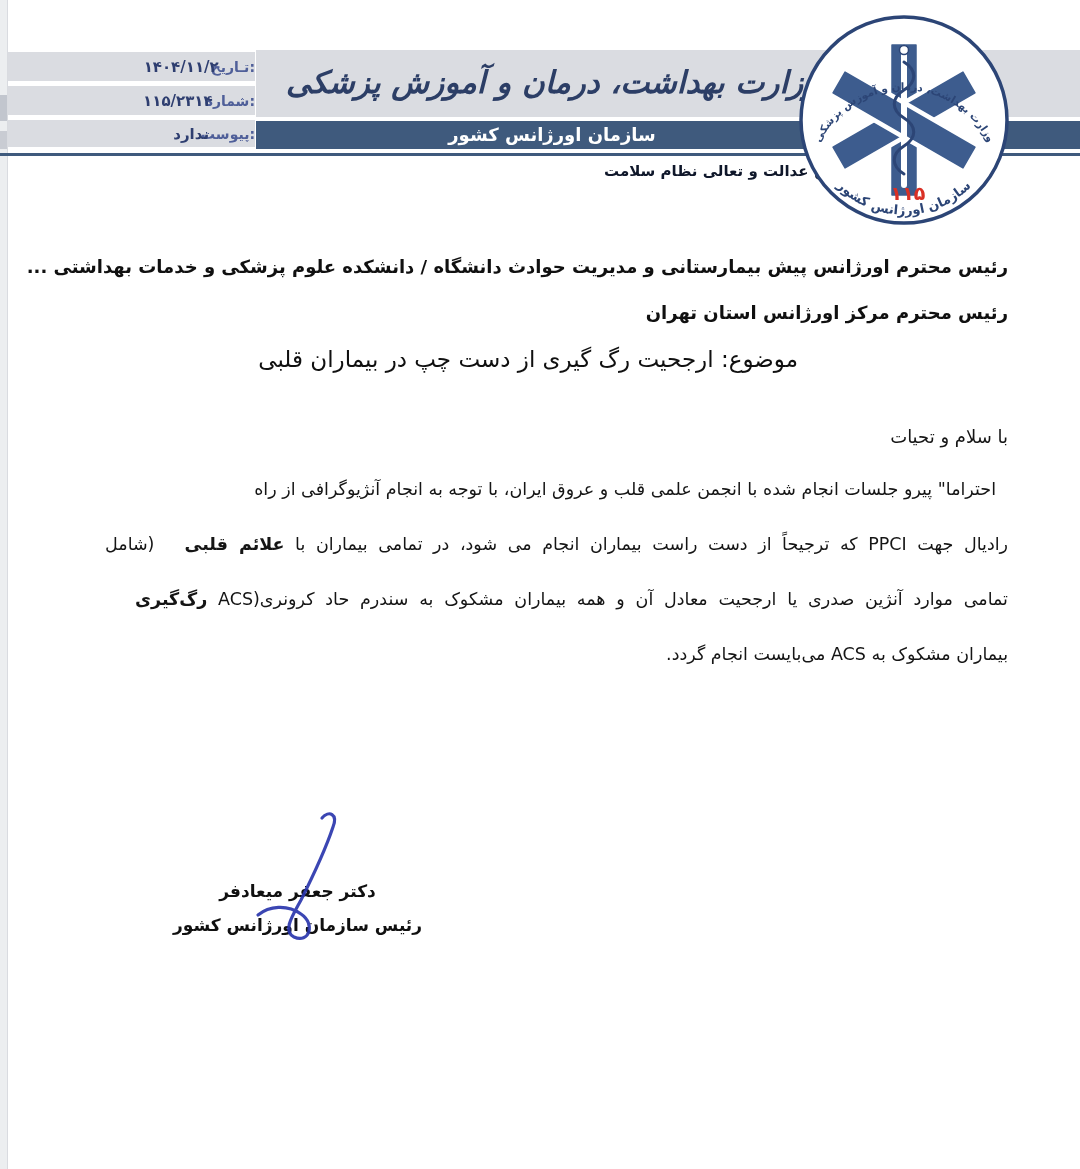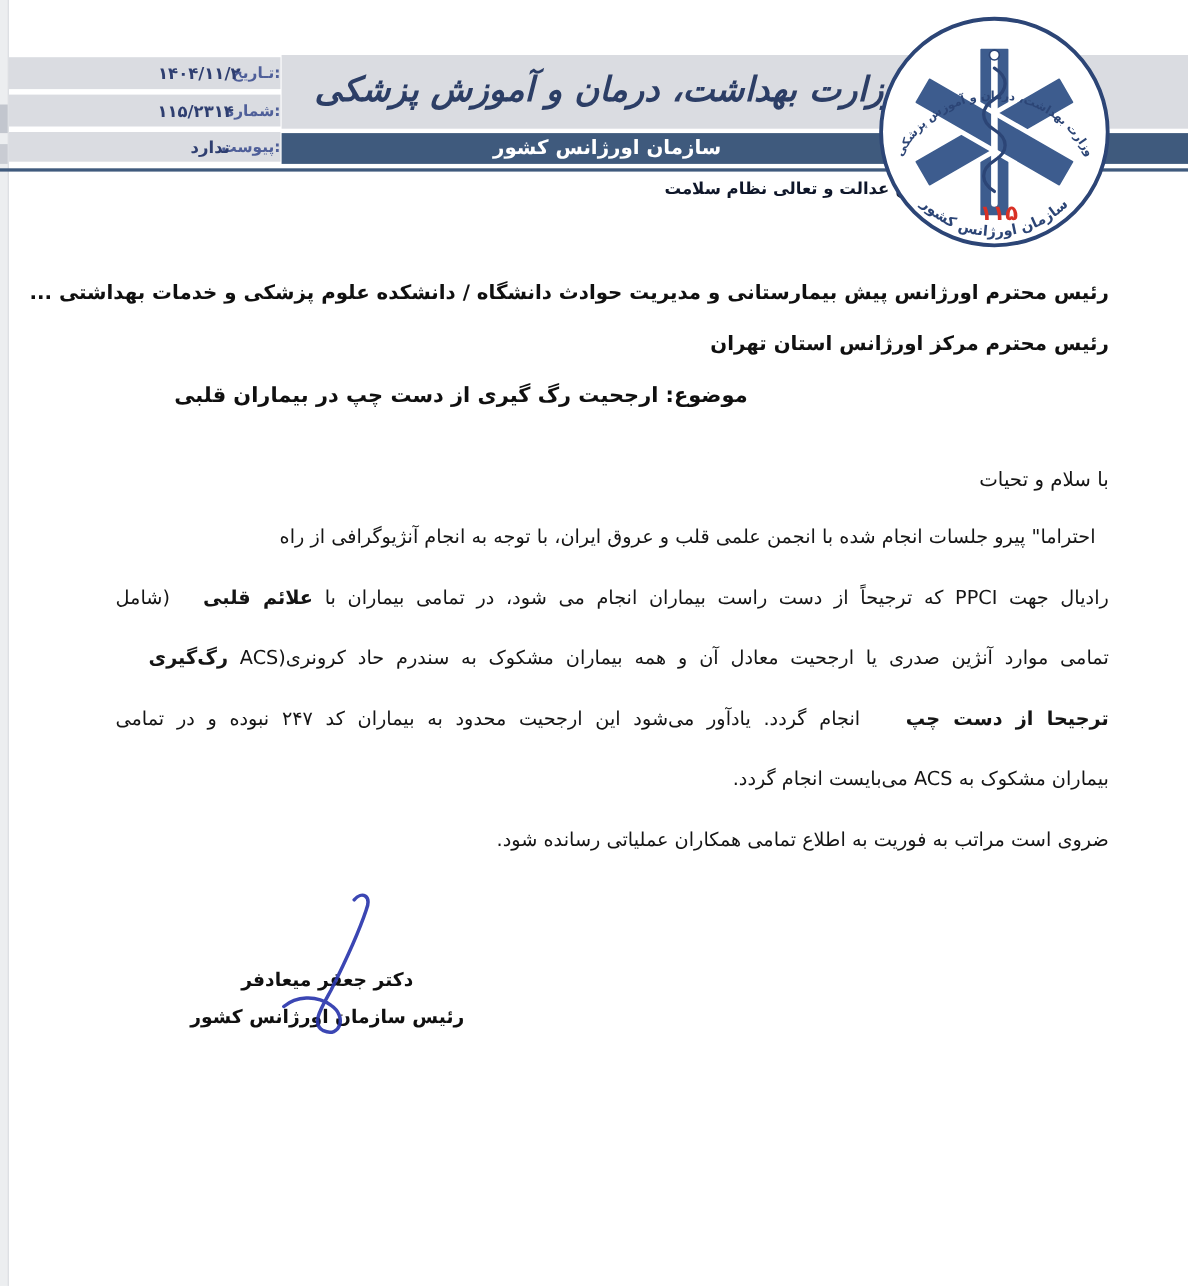--- a/index.html
+++ b/index.html
@@ -30,22 +30,22 @@
   .rule{position:absolute;left:0;right:0;top:153px;height:3px;background:#3f5a7d;}
   .tagline{position:absolute;left:256px;width:592px;top:159px;height:24px;line-height:24px;text-align:right;
       direction:rtl;font-weight:bold;font-size:15px;color:#0f172a;white-space:nowrap;}
 
   
   .logo{position:absolute;left:797px;top:13px;width:214px;height:214px;z-index:5;}
 
   
   .addr-block{position:absolute;right:72px;left:40px;top:244px;direction:rtl;color:#101010;}
   .addr-line{height:46px;line-height:46px;font-weight:bold;font-size:18px;white-space:nowrap;text-align:right;}
-  .subject-line{height:46px;line-height:46px;font-weight:bold;font-size:19px;white-space:nowrap;
-      text-align:center;padding-left:0;padding-right:210px;}
+  .subject-line{height:46px;line-height:46px;font-weight:normal;font-size:23px;white-space:nowrap;
+      text-align:right;padding-left:0;padding-right:210px;}
 
   .body-block{position:absolute;right:72px;left:105px;top:412px;direction:rtl;color:#151515;}
   .salutation{height:50px;line-height:50px;font-size:18px;white-space:nowrap;text-align:right;}
   .bline{height:55px;line-height:55px;font-size:17.5px;white-space:nowrap;text-align:right;}
   .bline.just{text-align:justify;text-align-last:justify;}
   .bline.indent{padding-right:12px;}
   .bline b{font-weight:bold;padding-left:30px;}
 
   
   .sig-name{position:absolute;left:170px;top:876px;width:255px;height:30px;line-height:30px;
@@ -117,23 +117,21 @@
     <div class="addr-line">رئیس محترم مرکز اورژانس استان تهران</div>
     <div class="subject-line">موضوع: ارجحیت رگ گیری از دست چپ در بیماران قلبی</div>
   </div>
 
   <div class="body-block">
     <div class="salutation">با سلام و تحیات</div>
     <div id="body-lines">
         <div class="bline indent"><span>احتراما"  پیرو جلسات انجام شده با انجمن علمی قلب و عروق ایران، با توجه به انجام آنژیوگرافی از راه</span></div>
         <div class="bline just"><span>رادیال جهت PPCI که ترجیحاً از دست راست بیماران انجام می شود، در تمامی بیماران با </span><b>علائم قلبی</b><span>(شامل</span></div>
         <div class="bline just"><span>تمامی موارد آنژین صدری یا ارجحیت معادل آن و همه بیماران مشکوک به سندرم حاد کرونری(ACS </span><b>رگ‌گیری</b></div>
-        <div class="bline just"><b>ترجیحا از دست چپ</b><span> انجام گردد. یادآور می‌شود این ارجحیت محدود به بیماران کد ۲۴۷ نبوده و در تمامی</span></div>
         <div class="bline"><span>بیماران مشکوک به ACS می‌بایست انجام گردد.</span></div>
-        <div class="bline"><span>ضروی است مراتب به فوریت به اطلاع تمامی همکاران عملیاتی رسانده شود.</span></div>
       </div>
   </div>
 
   <svg class="sig-ink" viewBox="0 0 110 142" xmlns="http://www.w3.org/2000/svg">
     <path d="M 70,10 C 77,2 86,6 81,19 C 73,43 61,68 49,92 C 41,107 30,123 42,129 C 57,136 64,116 49,106 C 35,96 17,98 6,107" fill="none" stroke="#2a36ad" stroke-width="3.2" stroke-linecap="round" opacity="0.92"></path>
   </svg>
   <div class="sig-name">دکتر جعفر میعادفر</div>
   <div class="sig-title">رئیس سازمان اورژانس کشور</div>
 
 </div>

